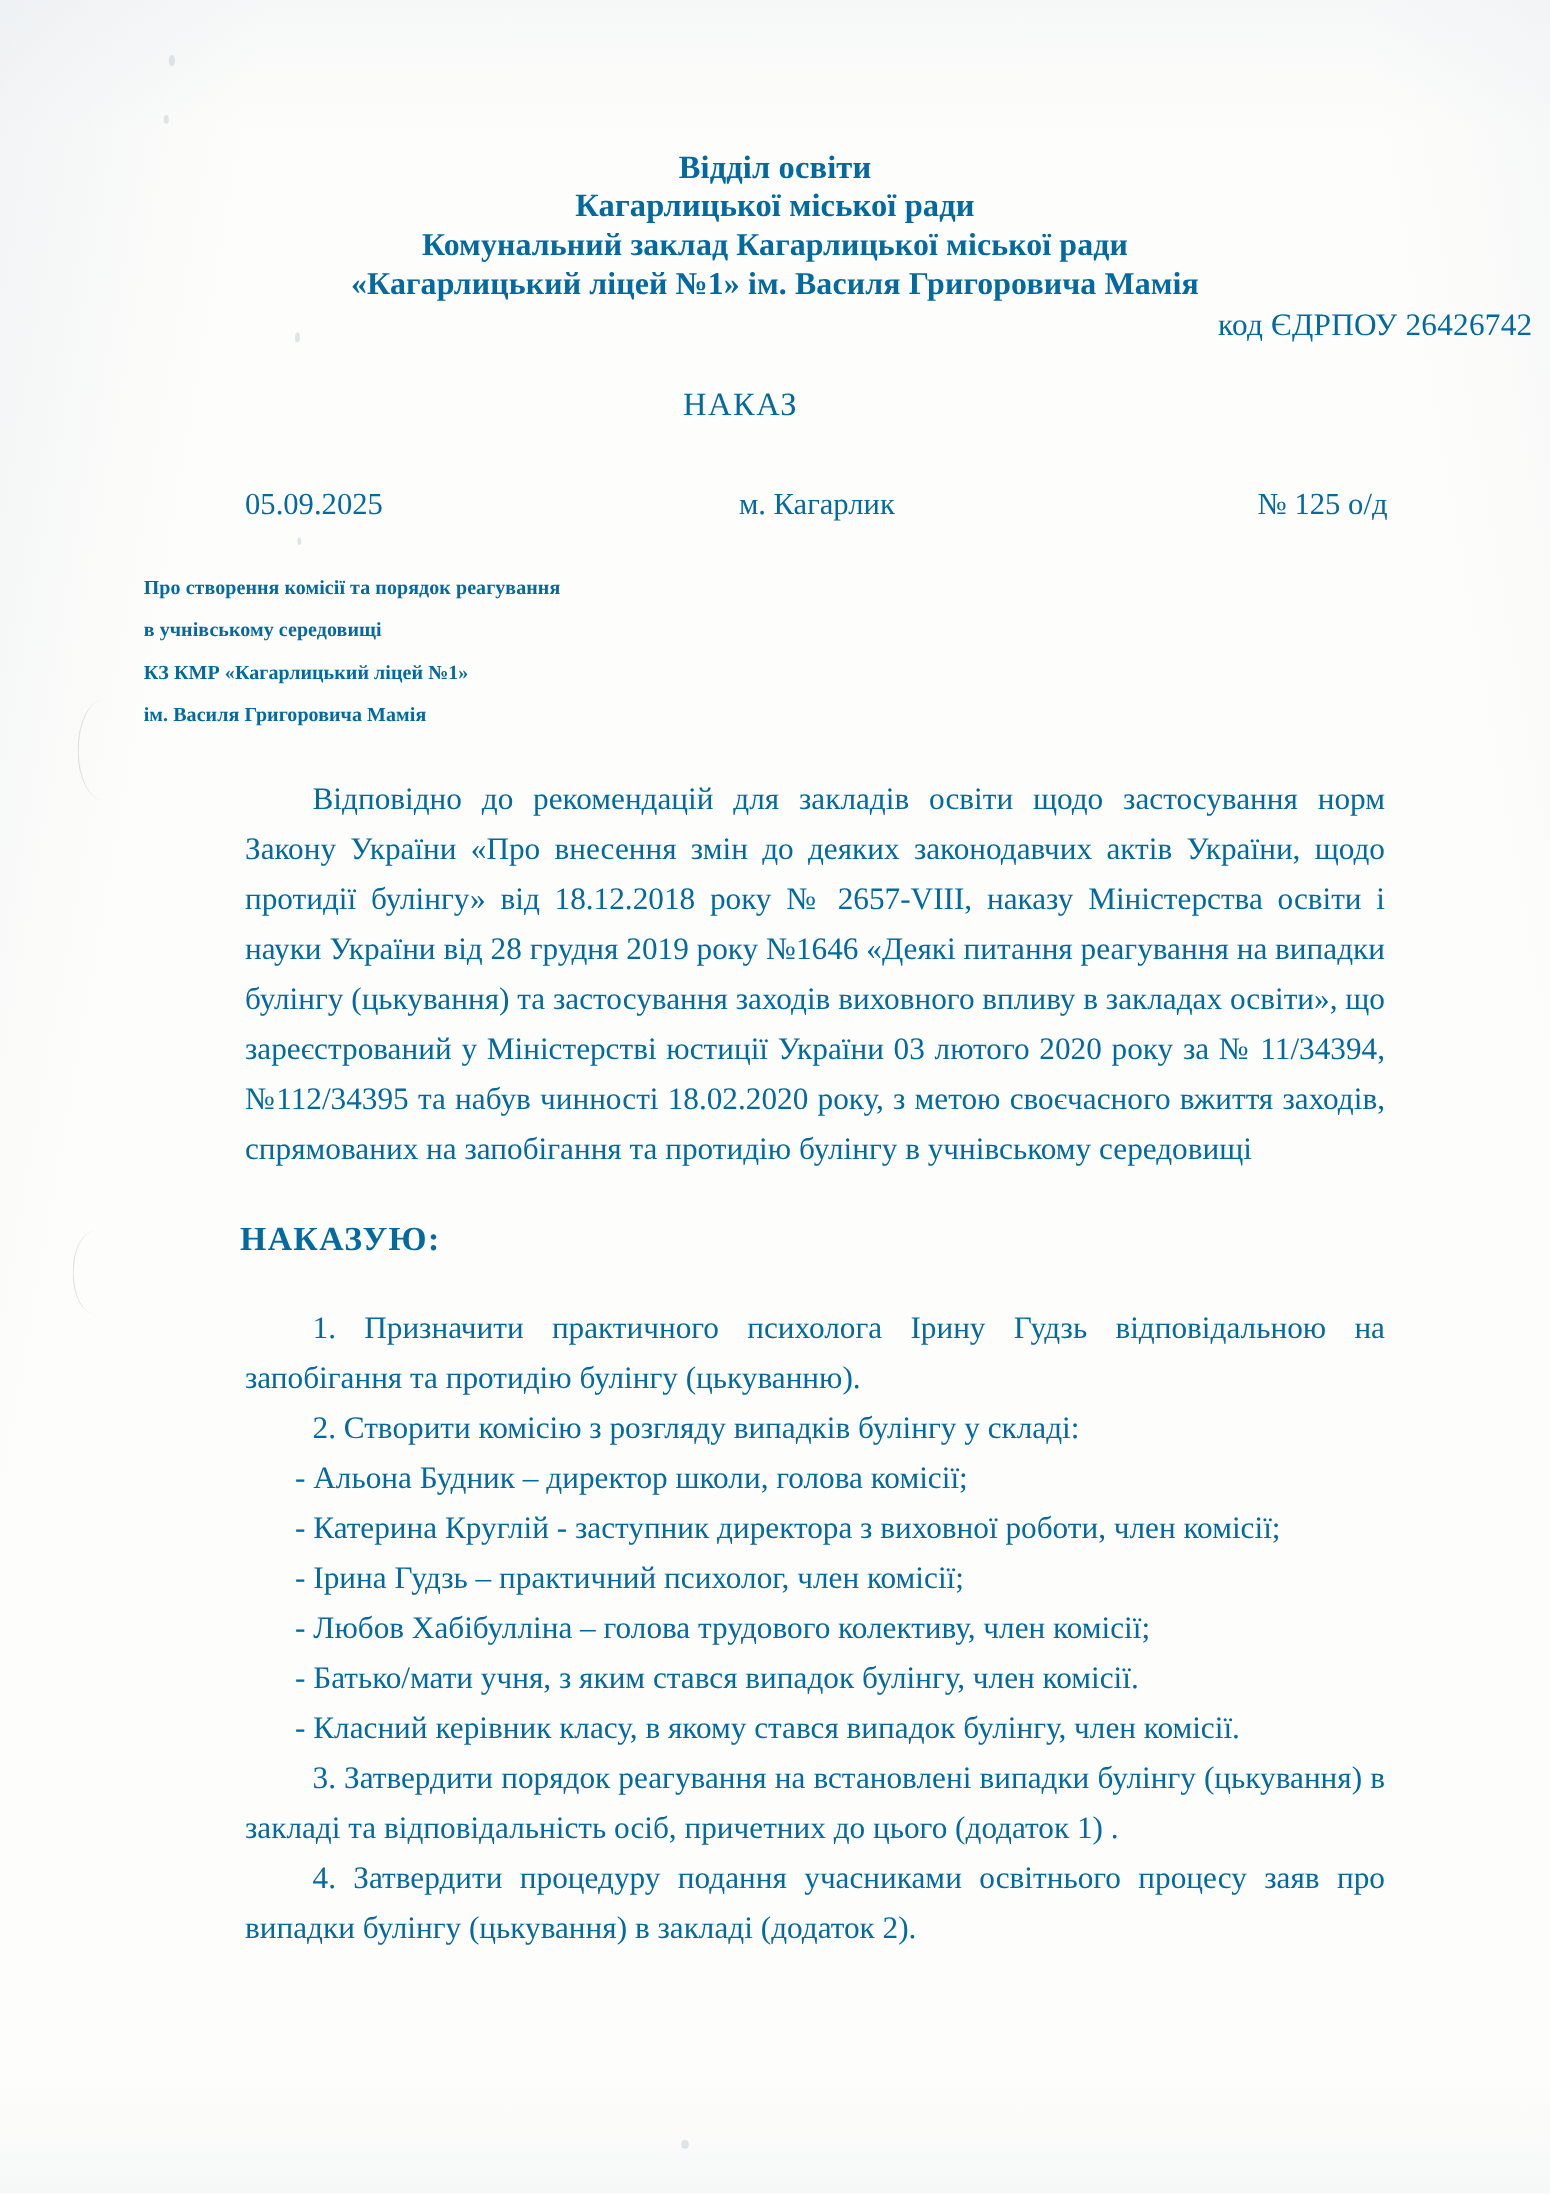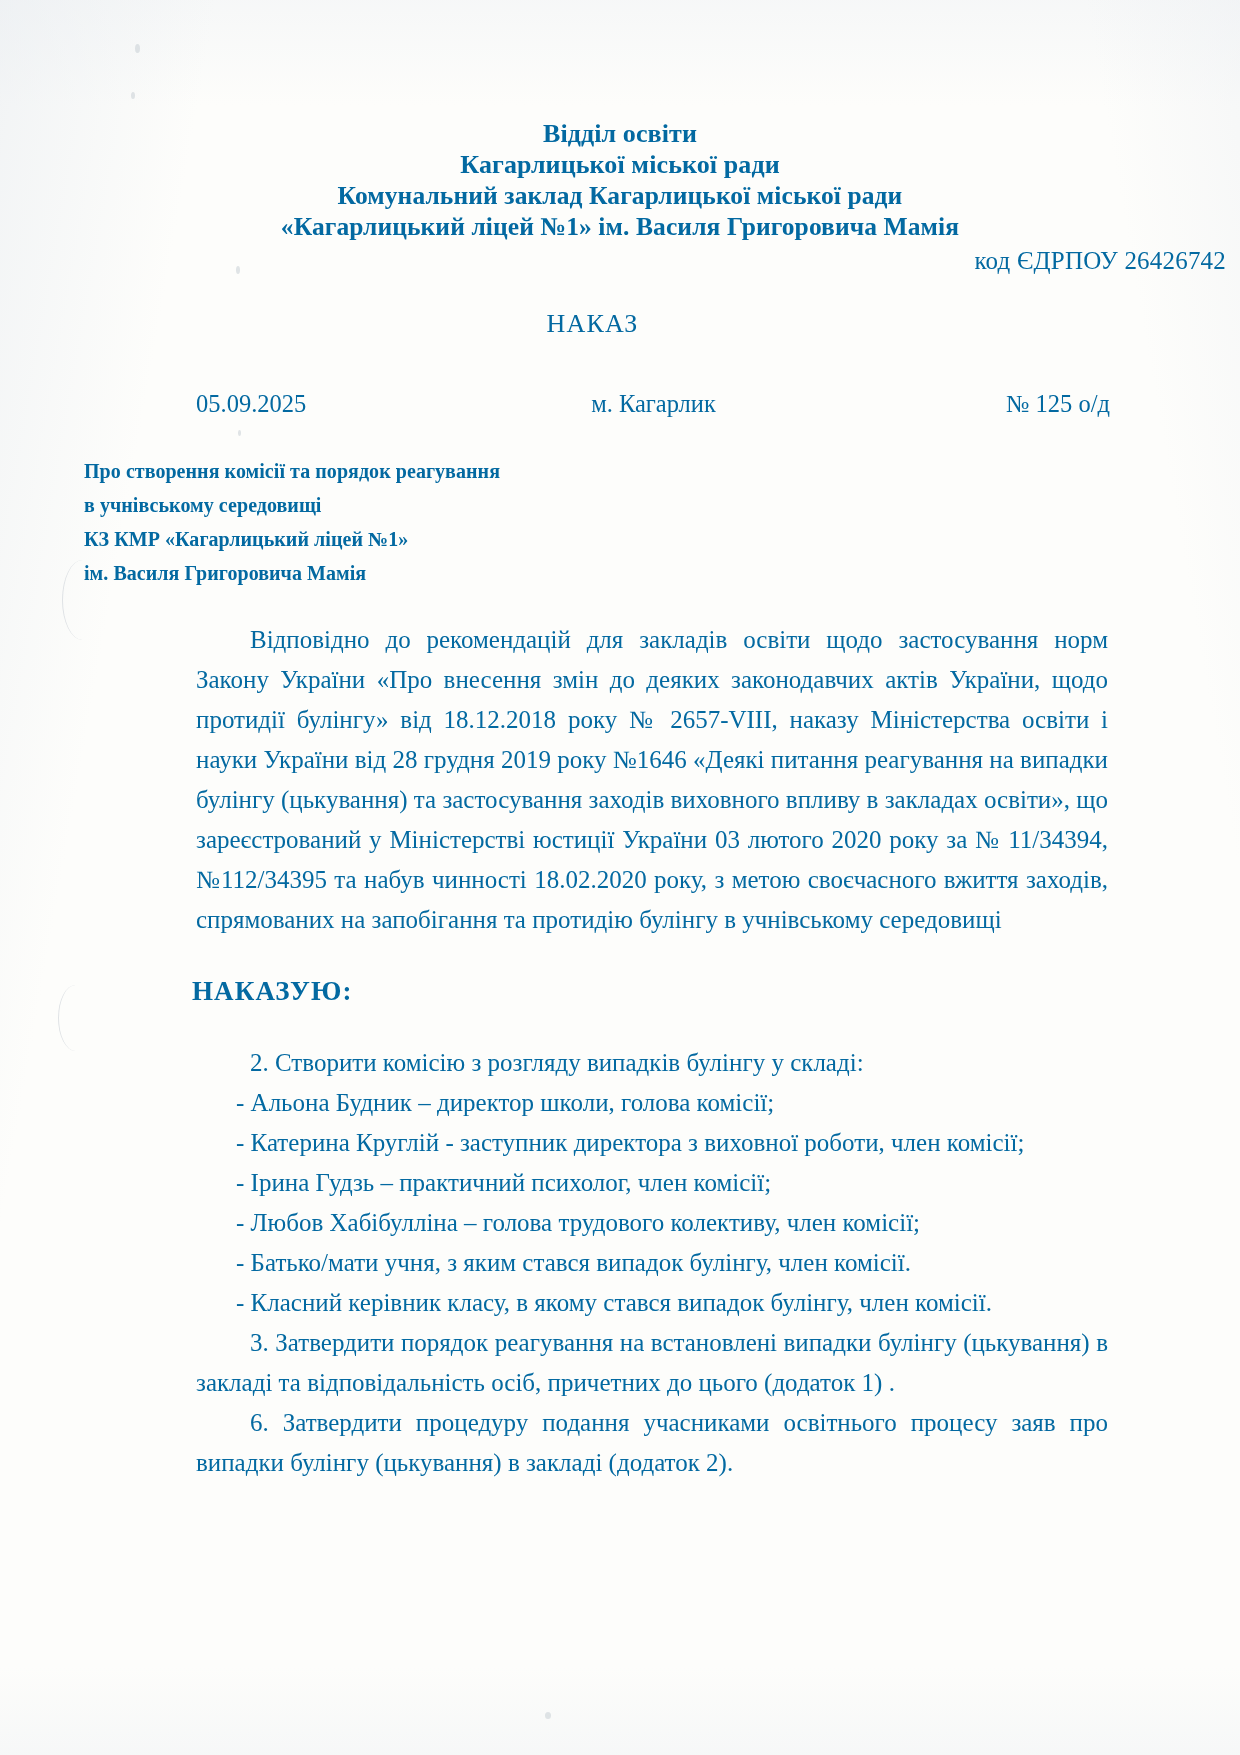--- a/index.html
+++ b/index.html
@@ -87,23 +87,23 @@
     font-size: 24.5px;
     padding: 0 130px 0 196px;
   }
   .meta-date { width: 215px; text-align: left; margin-top: 45px; }
   .meta-city { flex: 1; text-align: center; padding-right: 24px;}
   .meta-num  { width: 190px; text-align: right; }
 
   
   .subject {
     margin-top: 36px;
-    padding-left: 84px;
+    padding-left: 115px;
     font-weight: 700;
-    font-size: 20px;
+    font-size: 16px;
     line-height: 34px;
     letter-spacing: .05px;
   }
   .subject span { display: block; }
 
   
   .body-text {
     padding-left: 196px;
     padding-right: 132px;
     font-size: 25px;
@@ -183,25 +183,26 @@
       <span>в учнівському середовищі</span>
       <span>КЗ КМР «Кагарлицький ліцей №1»</span>
       <span>ім. Василя Григоровича Мамія</span>
     </div>
 
     <div class="body-text preamble">Відповідно до рекомендацій для закладів освіти щодо застосування норм Закону України «Про внесення змін до деяких законодавчих актів України, щодо протидії булінгу» від 18.12.2018 року № 2657-VIII, наказу Міністерства освіти і науки України від 28 грудня 2019 року №1646 «Деякі питання реагування на випадки булінгу (цькування) та застосування заходів виховного впливу в закладах освіти», що зареєстрований у Міністерстві юстиції України 03 лютого 2020 року за № 11/34394, №112/34395 та набув чинності 18.02.2020 року, з метою своєчасного вжиття заходів, спрямованих на запобігання та протидію булінгу в учнівському середовищі</div>
 
     <div class="command">НАКАЗУЮ:</div>
 
     <div class="items">
+      <div class="item-just">1. Призначити практичного психолога Ірину Гудзь відповідальною на запобігання та протидію булінгу (цькуванню).</div>
       <div class="item-plain">2. Створити комісію з розгляду випадків булінгу у складі:</div>
       <div class="member">- Альона Будник – директор школи, голова комісії;</div>
       <div class="member">- Катерина Круглій - заступник директора з виховної роботи, член комісії;</div>
       <div class="member">- Ірина Гудзь – практичний психолог, член комісії;</div>
       <div class="member">- Любов Хабібулліна – голова трудового колективу, член комісії;</div>
       <div class="member">- Батько/мати учня, з яким стався випадок булінгу, член комісії.</div>
       <div class="member">- Класний керівник класу, в якому стався випадок булінгу, член комісії.</div>
       <div class="item-just">3. Затвердити порядок реагування на встановлені випадки булінгу (цькування) в закладі та відповідальність осіб, причетних до цього (додаток 1) .</div>
-      <div class="item-just">6. Затвердити процедуру подання учасниками освітнього процесу заяв про випадки булінгу (цькування) в закладі (додаток 2).</div>
+      <div class="item-just">4. Затвердити процедуру подання учасниками освітнього процесу заяв про випадки булінгу (цькування) в закладі (додаток 2).</div>
     </div>
 
   </div>
 </div>
 
 </body></html>

